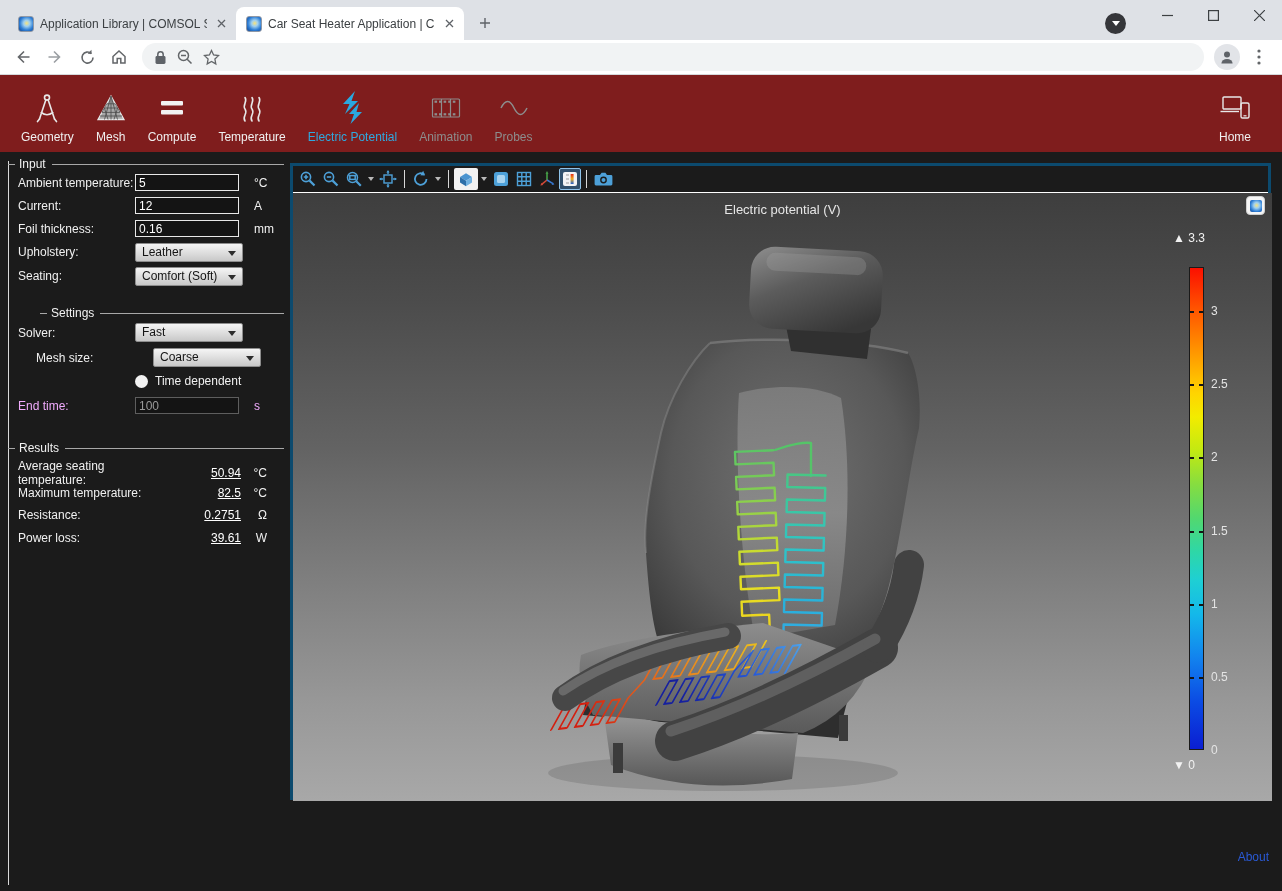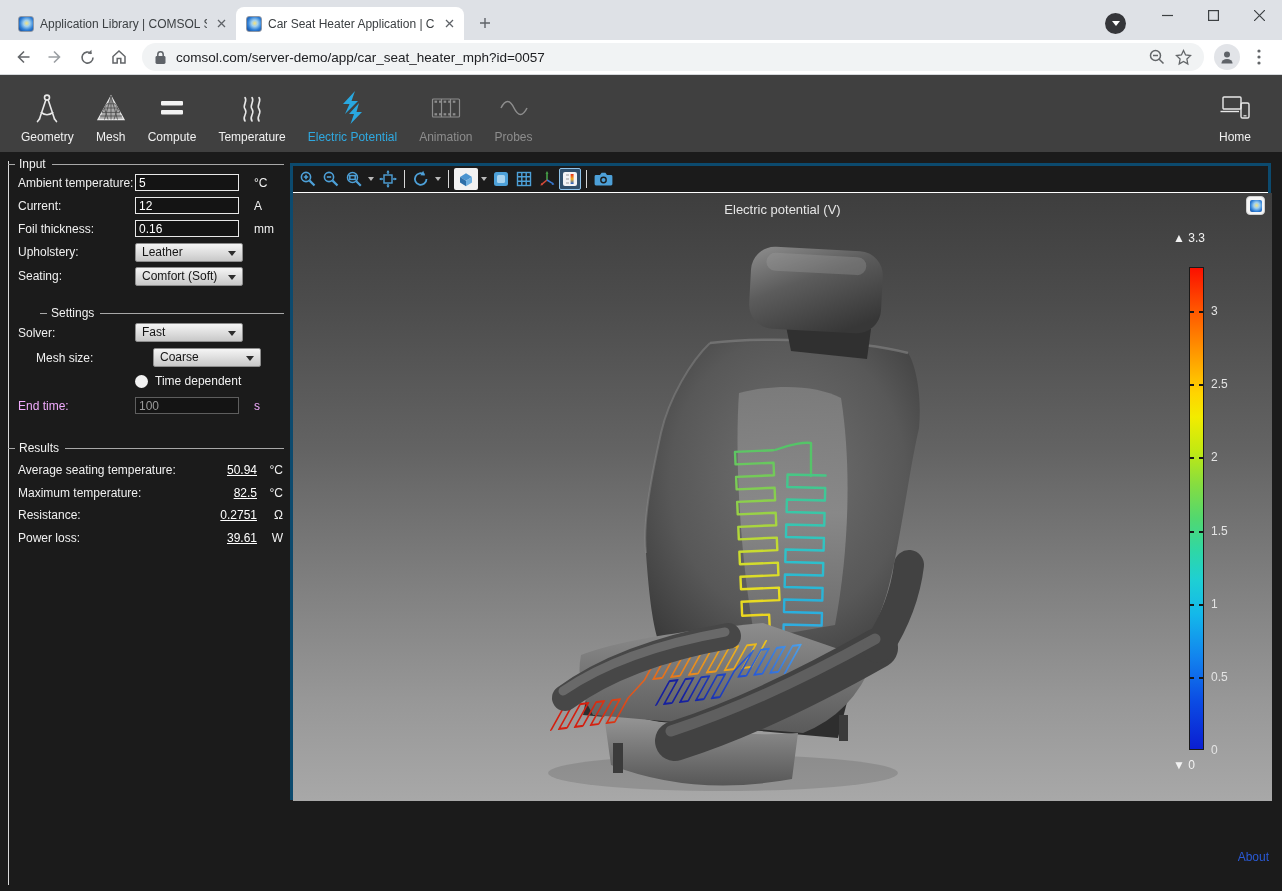--- a/index.html
+++ b/index.html
@@ -22,21 +22,21 @@
   .win-btns { position:absolute; right:0; top:0; height:30px; display:flex; }
   .win-btn { width:46px; height:30px; display:flex; align-items:center; justify-content:center; }
 
   .urlbar { height:35px; background:#ffffff; display:flex; align-items:center; padding:0 10px; gap:6px; border-bottom:1px solid #d6d9dc; }
   .nav-btn { width:26px; height:26px; display:flex; align-items:center; justify-content:center; }
   .url-pill { flex:1; height:28px; background:#f1f3f4; border-radius:14px; display:flex; align-items:center; padding:0 12px; gap:9px; margin:0 4px; }
   .url-text { font-size:13.5px; color:#202124; flex:1; }
   .avatar { width:26px; height:26px; border-radius:50%; background:#e2e4e8; display:flex; align-items:center; justify-content:center; }
 
   
-  .ribbon { height:77px; background:#404040; display:flex; align-items:flex-start; padding:7px 0 0 10px; }
+  .ribbon { height:77px; background:#7f1d1d; display:flex; align-items:flex-start; padding:7px 0 0 10px; }
   .rbtn { display:flex; flex-direction:column; align-items:center; justify-content:flex-end; height:62px; padding:0 11px; cursor:default; }
   .rbtn .ric { height:42px; display:flex; align-items:center; justify-content:center; }
   .rbtn .rlb { font-size:12px; color:#f0f0f0; margin-top:1px; white-space:nowrap; }
   .rbtn.active .rlb { color:#2fa9e0; }
   .rbtn.dim .rlb { color:#8d8d8d; }
   .rbtn.home { margin-left:auto; margin-right:20px; }
 
   
   .main { position:relative; height:739px; background:#1b1b1b; }
   .side-vline { position:absolute; left:8px; top:9px; width:1px; height:724px; background:#d9d9d9; }
@@ -54,21 +54,21 @@
   .funit { font-size:12px; color:#f0f0f0; margin-left:9px; }
   .select { position:relative; width:108px; height:19px; background:linear-gradient(#f5f5f5,#c8c8c8);
     border:1px solid #8d8d8d; border-radius:2px; font-size:12px; color:#141414; line-height:17px; padding-left:6px; }
   .select::after { content:""; position:absolute; right:6px; top:7px; border-left:4px solid transparent; border-right:4px solid transparent; border-top:5px solid #2c2c2c; }
   .radio-row { display:flex; align-items:center; gap:7px; height:22px; }
   .radio { width:13px; height:13px; border-radius:50%; background:#f2f2f2; display:inline-flex; }
   .radio.checked::after { content:""; width:5px; height:5px; border-radius:50%; background:#1b1b1b; margin:auto; }
   .rlabel { font-size:12px; color:#f0f0f0; }
   .frow.disabled .flabel, .frow.disabled .funit { color:#f0abfc; }
   .frow.disabled .tinput { border-color:#5e5e5e; color:#9a9a9a; }
-  .rrow { display:grid; grid-template-columns:1fr 66px 26px; align-items:center; margin:0 6px 0 18px; height:22.5px; }
+  .rrow { display:grid; grid-template-columns:1fr 66px 26px; align-items:center; margin:0 22px 0 18px; height:22.5px; }
   .rval { font-size:12px; color:#ffffff; text-align:right;text-decoration:underline; }
   .runit { font-size:12px; color:#f0f0f0; text-align:right; }
 
   
   .gpanel { position:absolute; left:290px; top:11px; width:981px; height:637px; border:3px solid #0c4a6e; }
   .gtoolbar { height:27px; background:#1b1b1b; border-bottom:1px solid #ffffff; display:flex; align-items:center; padding-left:4px; gap:1px; }
   .gt { width:22px; height:22px; display:flex; align-items:center; justify-content:center; border-radius:2px; }
   .gt.wide { width:24px; background:#f2f2f2; }
   .gt.on { border:1px solid #8fc3ea; background:#31506b; }
   .gtdrop { width:10px; height:22px; display:flex; align-items:center; justify-content:center; }
@@ -164,21 +164,20 @@
     <div class="nav-btn">
       <svg width="18" height="18" viewBox="0 0 18 18">
           <path d="M3,8.5 L9,3 L15,8.5 V15 H10.8 V10.5 H7.2 V15 H3 Z" fill="none" stroke="#636669" stroke-width="1.5"></path>
         </svg>
     </div>
     <div class="url-pill">
       <svg width="13" height="15" viewBox="0 0 13 15">
           <rect x="1.5" y="6" width="10" height="8" rx="1.4" fill="#5f6368"></rect>
           <path d="M3.8,6 V4.4 a2.7,2.7 0 0,1 5.4,0 V6" fill="none" stroke="#5f6368" stroke-width="1.5"></path>
         </svg>
-      <span class="url-text">comsol.com/server-demo/app/car_seat_heater_mph?id=0057</span>
       <svg width="18" height="18" viewBox="0 0 18 18">
           <circle cx="7.5" cy="7.5" r="5" fill="none" stroke="#636669" stroke-width="1.5"></circle>
           <path d="M5,7.5 H10 M11.2,11.2 L15.5,15.5" stroke="#636669" stroke-width="1.5"></path>
         </svg>
       <svg width="17" height="17" viewBox="0 0 17 17">
           <path d="M8.5,1.5 L10.6,6 L15.5,6.6 L11.9,10 L12.8,14.9 L8.5,12.5 L4.2,14.9 L5.1,10 L1.5,6.6 L6.4,6 Z" fill="none" stroke="#636669" stroke-width="1.3"></path>
         </svg>
     </div>
     <div class="avatar">
       <svg width="16" height="16" viewBox="0 0 16 16">

